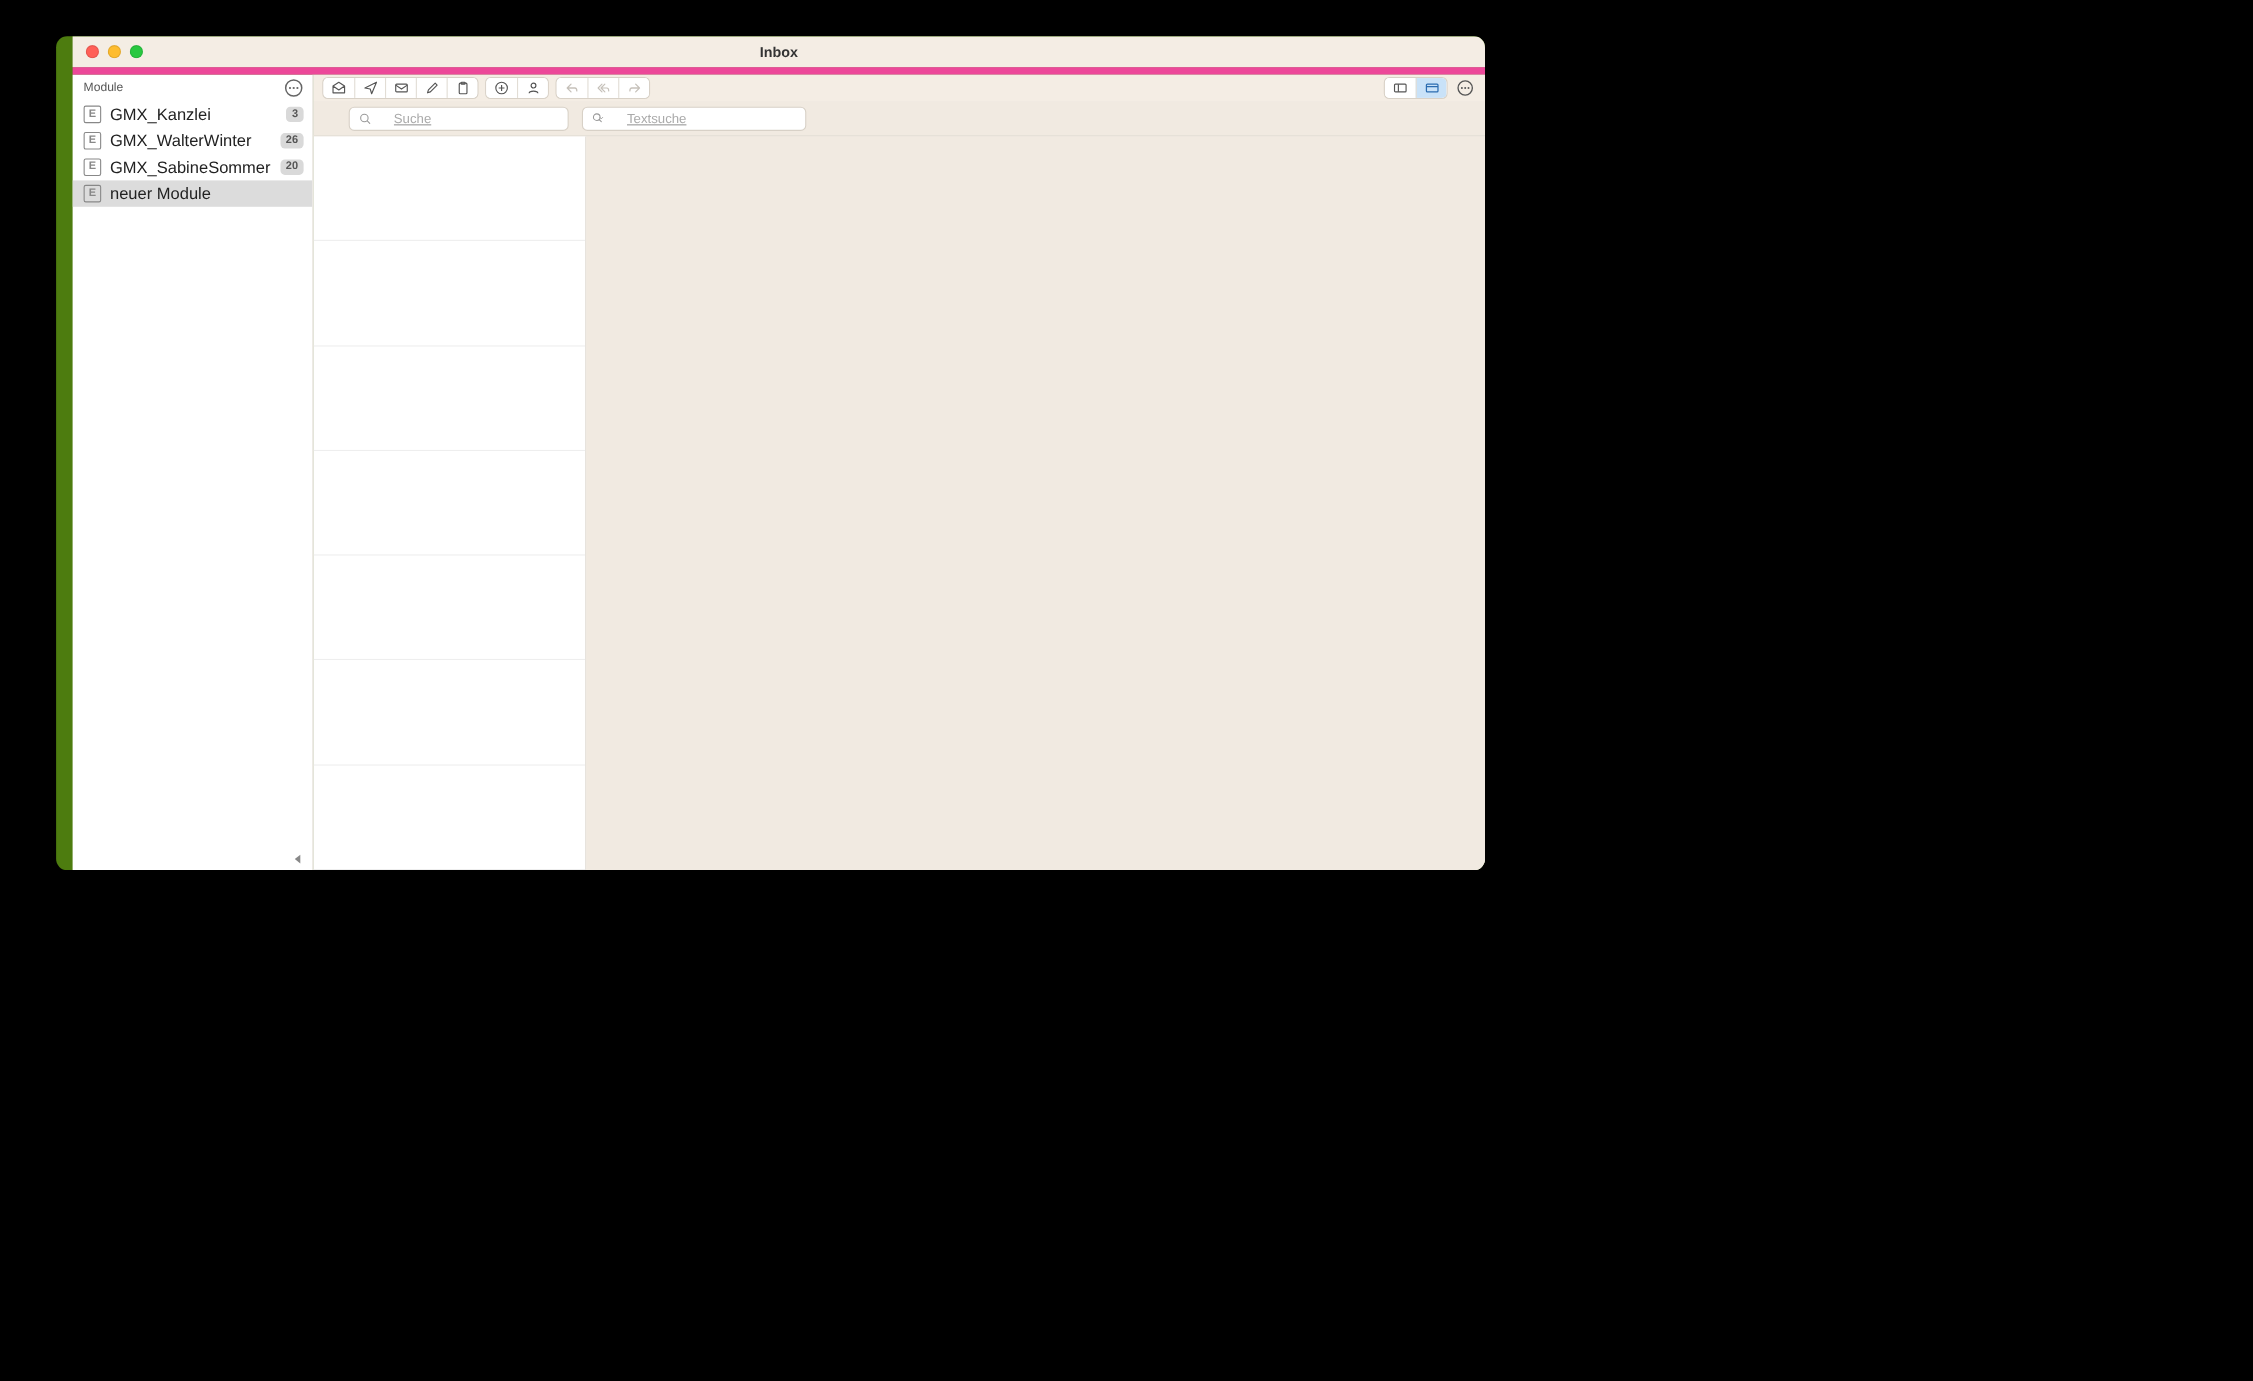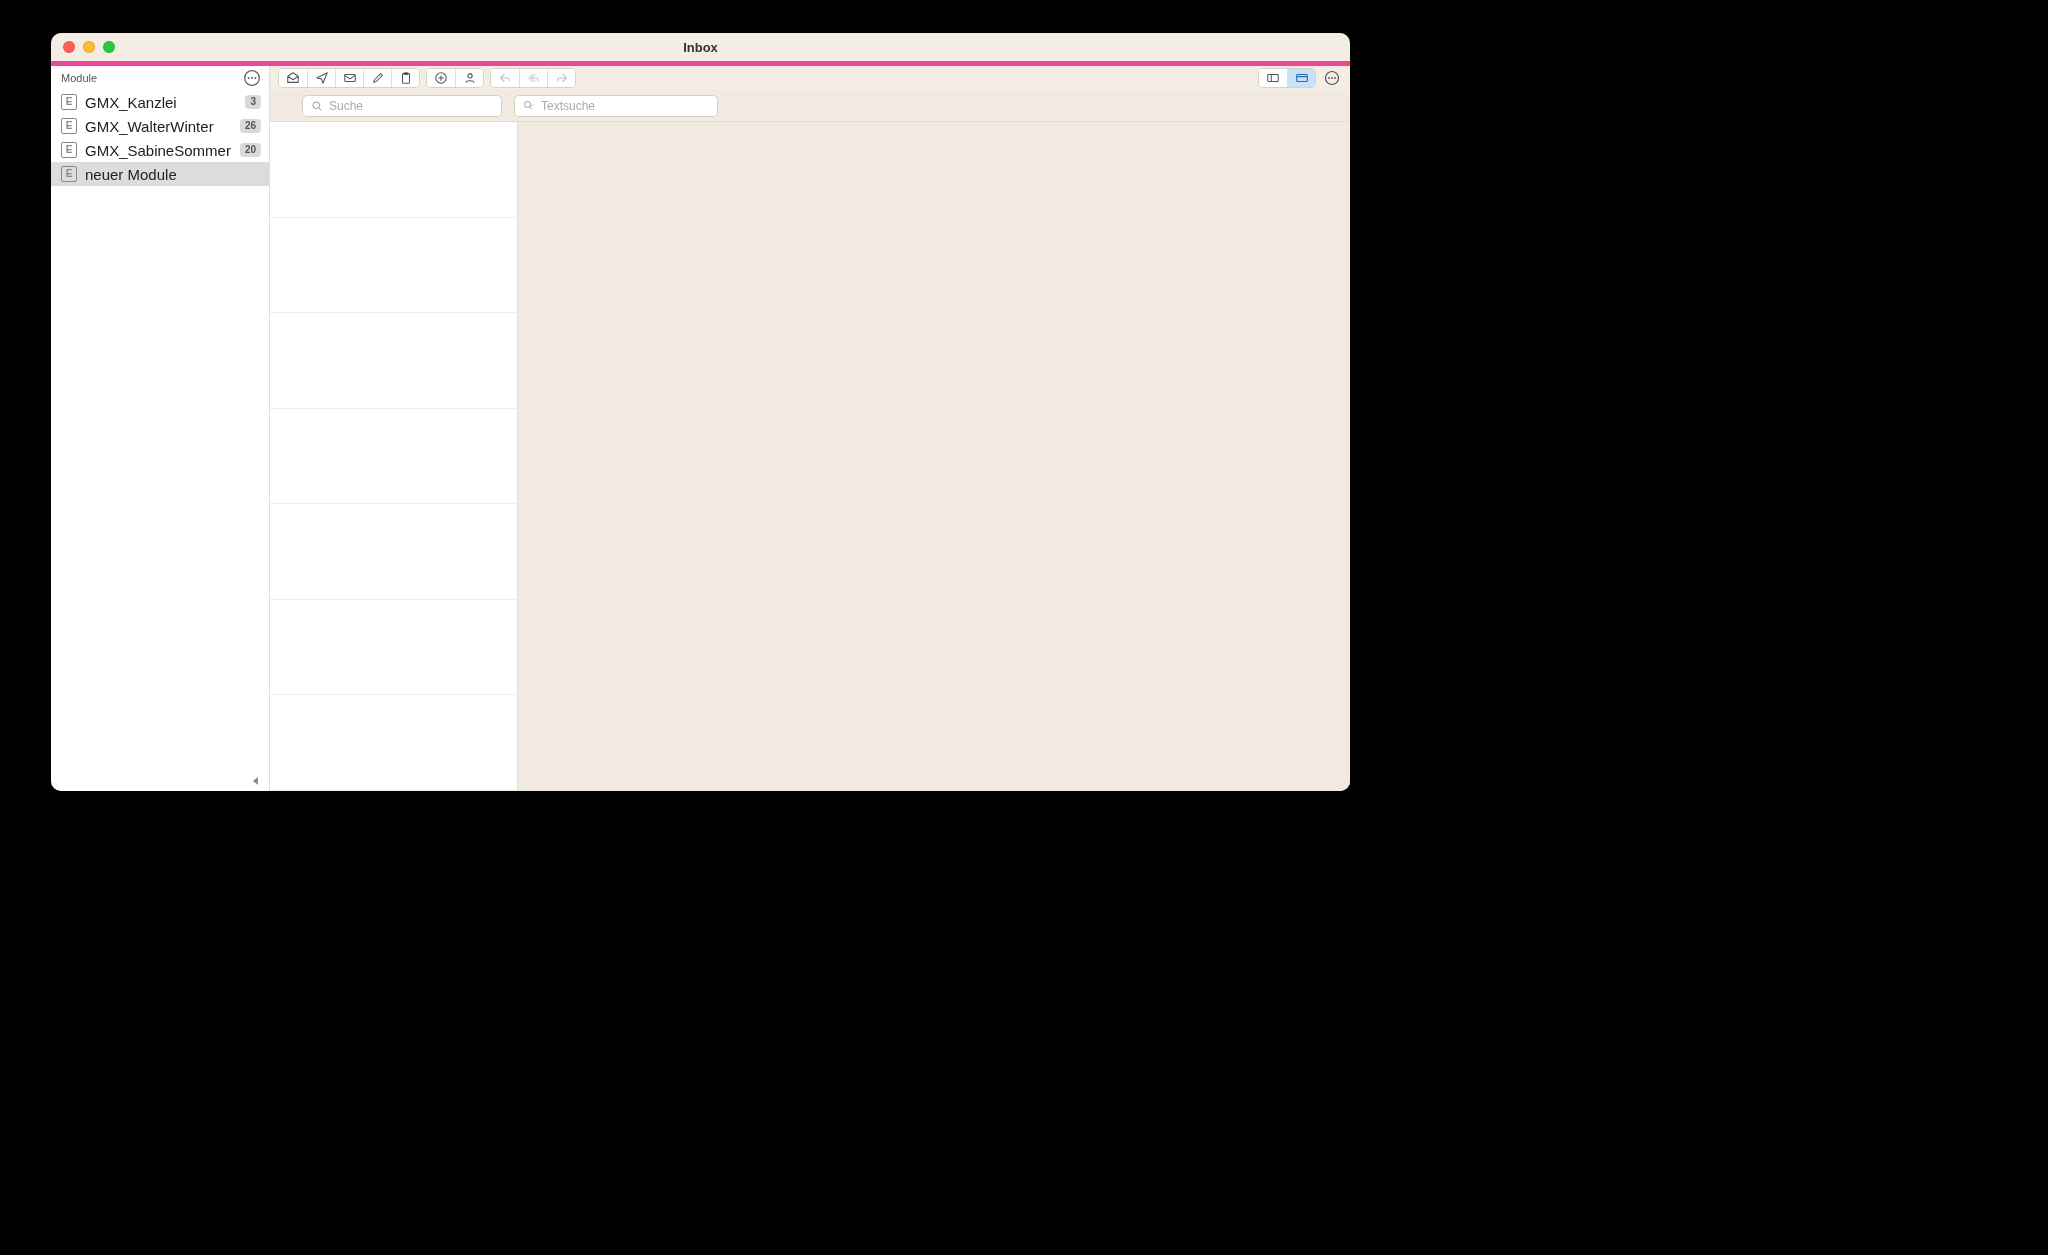--- a/index.html
+++ b/index.html
@@ -18,20 +18,21 @@
     top: 33px;
     left: 51px;
     width: 1299px;
     height: 758px;
     background: #4d7c0f;
     border-radius: 10px;
     overflow: hidden;
     box-shadow: 0 10px 40px rgba(0,0,0,0.4);
     display: flex;
     flex-direction: column;
+    padding-left: 15px;
   }
   
   .titlebar {
     height: 28px;
     background: #f4ede4;
     display: flex;
     align-items: center;
     position: relative;
     flex-shrink: 0;
   }
@@ -53,21 +54,21 @@
     font-weight: 600;
     font-size: 13px;
     color: #333;
     pointer-events: none;
   }
   
   .body {
     flex: 1;
     display: flex;
     min-height: 0;
-    border-top: 5px solid #ec4899;
+    border-top: 7px solid #ec4899;
   }
   .sidebar {
     width: 219px;
     background: #fff;
     display: flex;
     flex-direction: column;
     border-right: 1px solid #e2ddd5;
     position: relative;
   }
   .sidebar-header {
@@ -179,22 +180,23 @@
     border-bottom: 1px solid #e2ddd5;
   }
   .search-box {
     background: #fff;
     border: 1px solid #d8d1c7;
     border-radius: 5px;
     height: 22px;
     display: flex;
     align-items: center;
     padding: 0 8px;
-    gap: 6px;
+    gap: 20px;
     color: #999;
+    text-decoration: underline;
   }
   .search-box input {
     border: none; outline: none;
     font-size: 12px;
     background: transparent;
     color: #333;
     width: 100%;
   }
   .search-box input::placeholder { color: #aaa; }
   .sb1 { width: 200px; }

